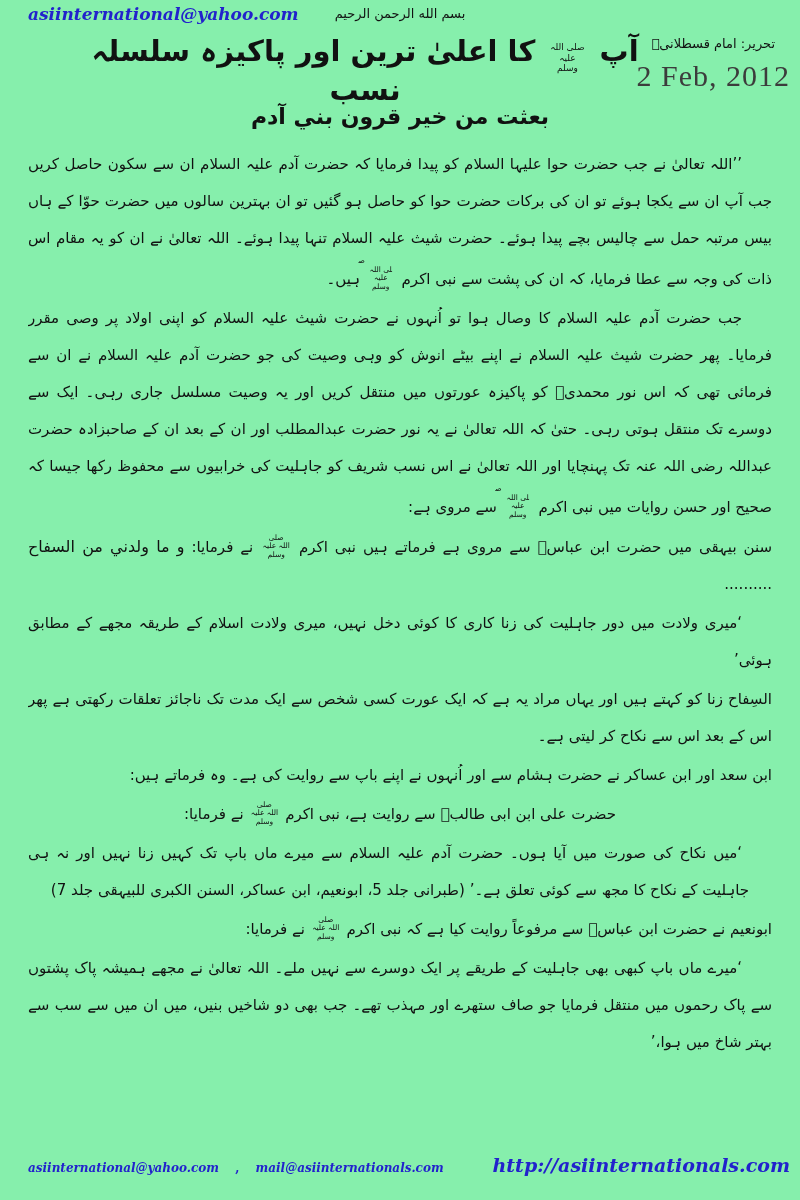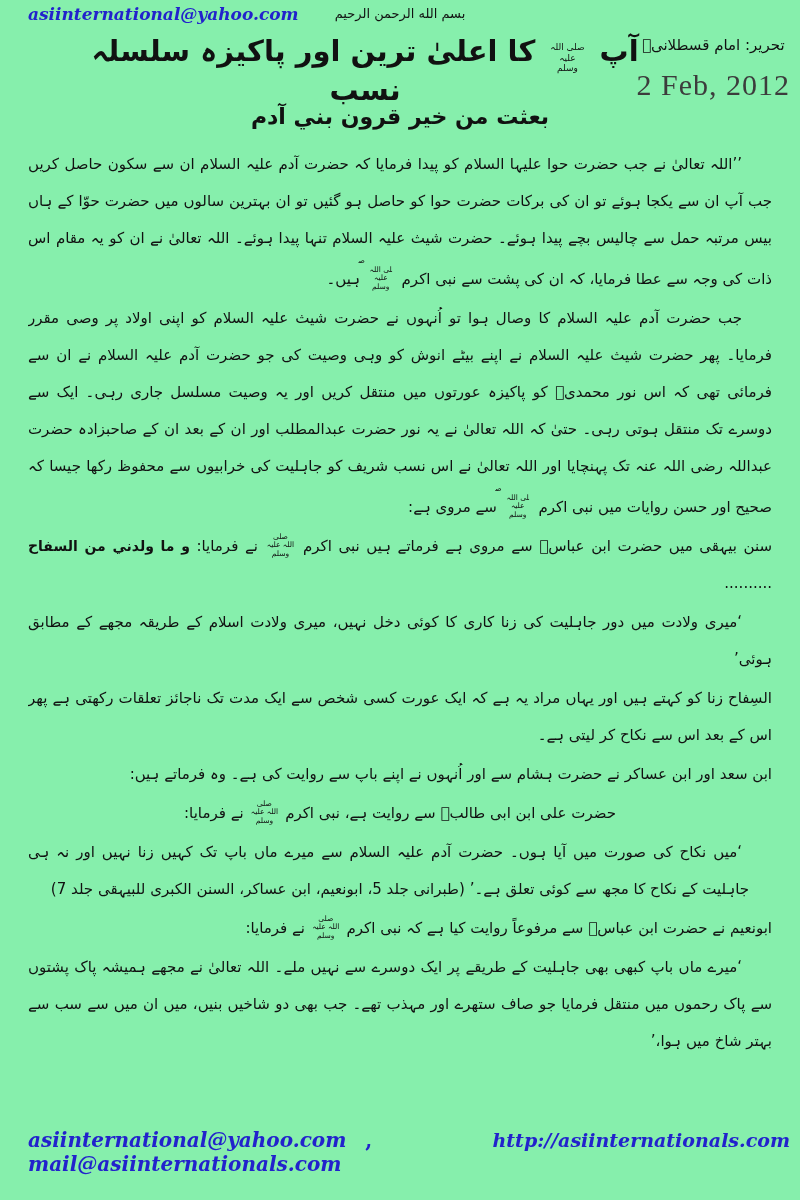--- a/index.html
+++ b/index.html
@@ -12,21 +12,21 @@
   .email-top {
     position: absolute; top: 4px; left: 28px;
     font-family: "DejaVu Serif", serif; font-style: italic; font-weight: bold;
     font-size: 17px; color: var(--link);
   }
   .bismillah {
     position: absolute; top: 6px; left: 0; right: 0; text-align: center;
     direction: rtl; font-size: 13px; color: var(--ink);
   }
   .byline-block { position: absolute; top: 36px; right: 10px; text-align: center; }
-  .byline { direction: rtl; font-size: 15px; margin-bottom: 14px; }
+  .byline { direction: rtl; font-size: 13px; margin-bottom: 8px; }
   .date {
     font-family: Liberation Serif, serif; font-size: 30px;
     color: #3c3c3c; letter-spacing: 1px;
   }
   .title {
     position: absolute; top: 34px; left: 70px; right: 140px; margin: 0;
     text-align: center; direction: rtl; font-size: 29px; font-weight: bold;
     line-height: 1.2;
   }
   .subtitle {
@@ -34,37 +34,37 @@
     text-align: center; direction: rtl; font-size: 22px; font-weight: bold;
   }
   .body {
     position: absolute; top: 146px; left: 28px; right: 28px; bottom: 70px;
     direction: rtl; overflow: hidden;
   }
   .para {
     margin: 0 0 2px; direction: rtl; text-align: justify;
     font-size: 15px; line-height: 37px; color: var(--ink);
   }
-  .para b { font-weight: bold; font-size: 14px; }
+  .para b { font-weight: normal; font-size: 16px; }
   .para.indent { text-indent: 30px; }
   .para.center { text-align: center; }
   .para.last-center { text-align-last: center; }
   .sal {
     display: inline-block; width: 28px; font-size: 7.5px; line-height: 1.15;
     text-align: center; vertical-align: -5px; font-weight: normal;
     white-space: normal; word-break: break-word; margin: 0 2px;
   }
   .sal-lg { width: 40px; font-size: 9px; vertical-align: -10px; }
   .footer {
     position: absolute; bottom: 24px; left: 28px; right: 10px;
     display: flex; justify-content: space-between; align-items: baseline;
   }
   .footer-left {
     font-family: "DejaVu Serif", serif; font-style: italic; font-weight: bold;
-    font-size: 20px; color: var(--link);
+    font-size: 12px; color: var(--link); text-align: center;
   }
   .footer-left .sep { margin: 0 12px; font-style: normal; }
   .footer-url {
     font-family: "DejaVu Serif", serif; font-style: italic; font-weight: bold;
     font-size: 19px; color: var(--link);
   }
 </style>
 </head>
 <body>
 

